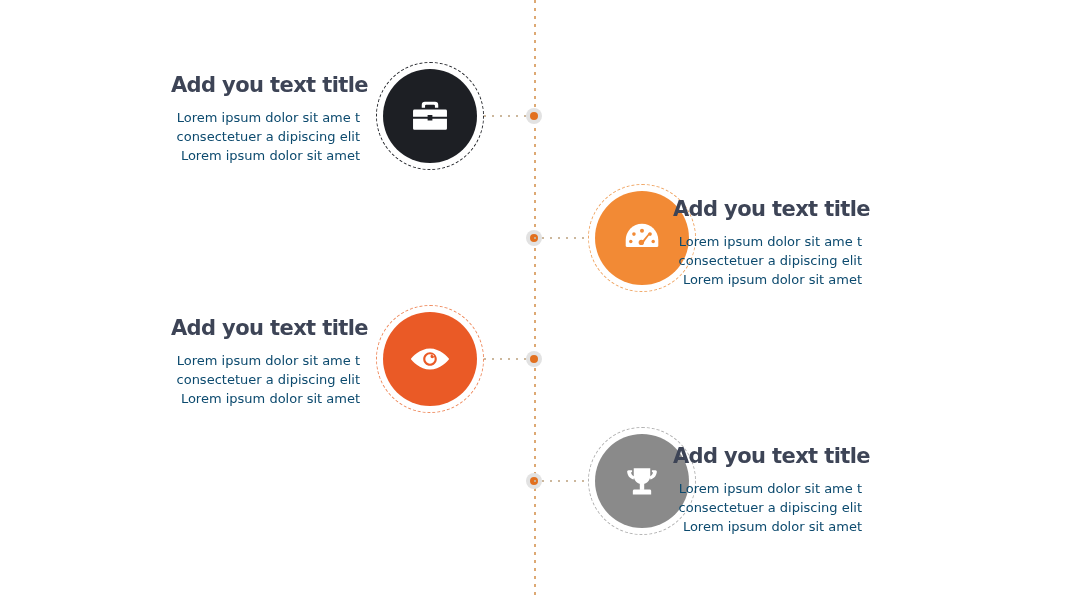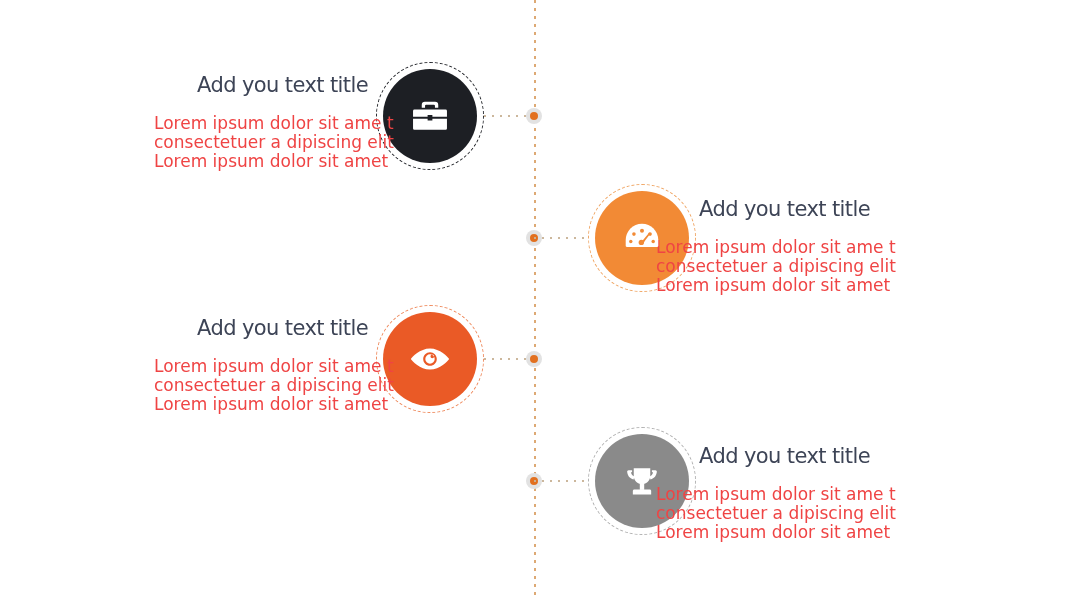--- a/index.html
+++ b/index.html
@@ -108,35 +108,35 @@
   .badge.gray  .ring { border-color: #b3b3b3; }
 
   
   .block {
     position: absolute;
     width: 230px;
   }
   .block.right-align { text-align: right; }
   .block .title {
     font-family: "DejaVu Sans", sans-serif;
-    font-weight: 400;
+    font-weight: 700;
     font-size: 21px;
     line-height: 26px;
     letter-spacing: -0.6px;
     color: #3d4456;
     white-space: nowrap;
     margin: 0 0 10px 0;
   }
   .block .body {
     font-family: "DejaVu Sans", sans-serif;
     font-weight: 400;
-    font-size: 17px;
+    font-size: 13px;
     line-height: 19px;
-    color: #ef4444;
-    margin: 16px;
+    color: #0c4a6e;
+    margin: 8px;
     white-space: nowrap;
   }
   .block .body span { display: block; }
 </style>
 </head>
 <body>
 
 <div class="stage">
 
   <div class="spine"></div>

